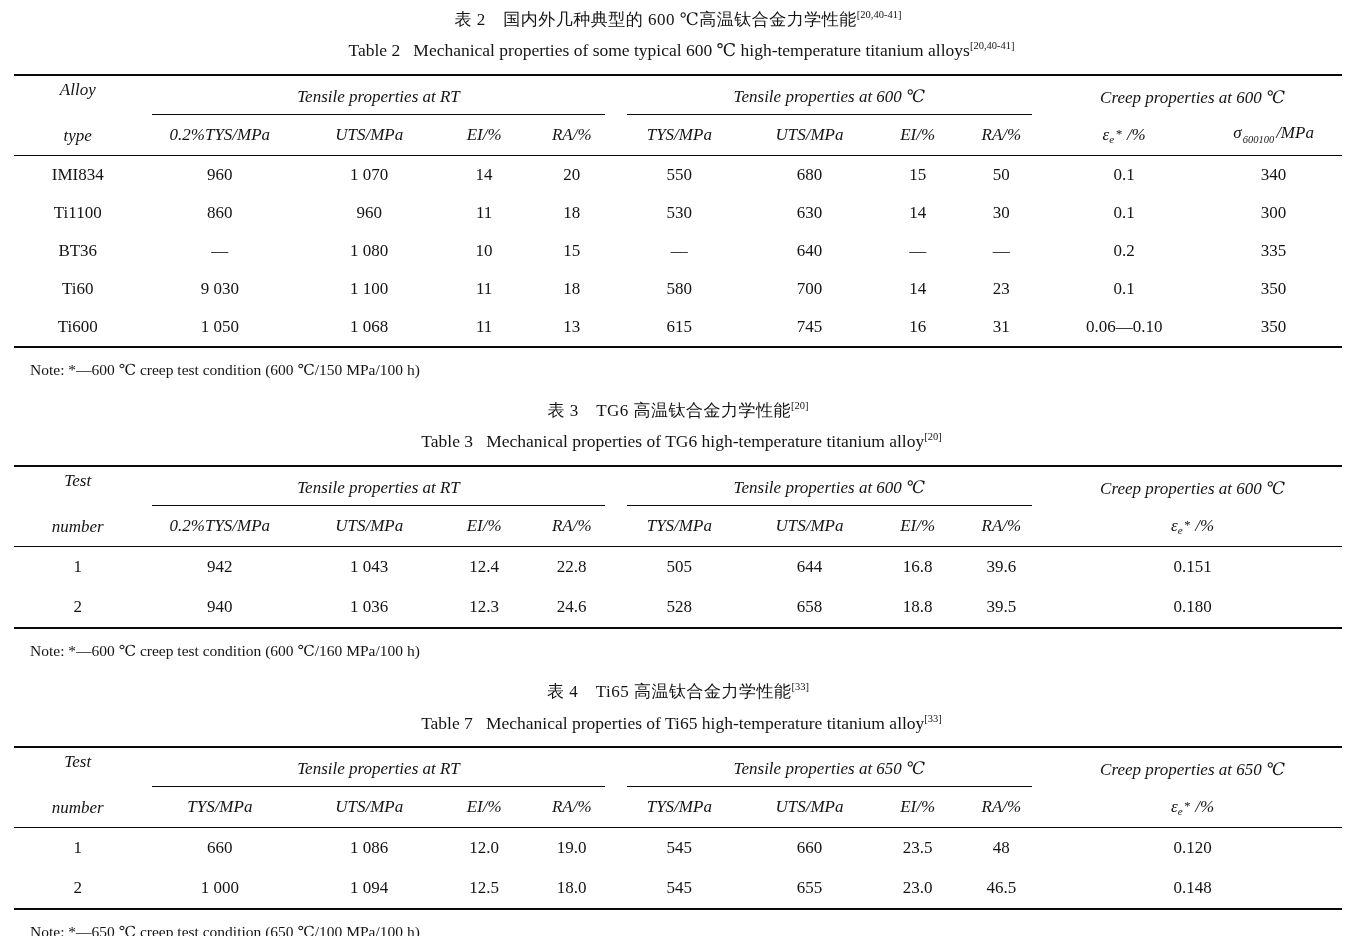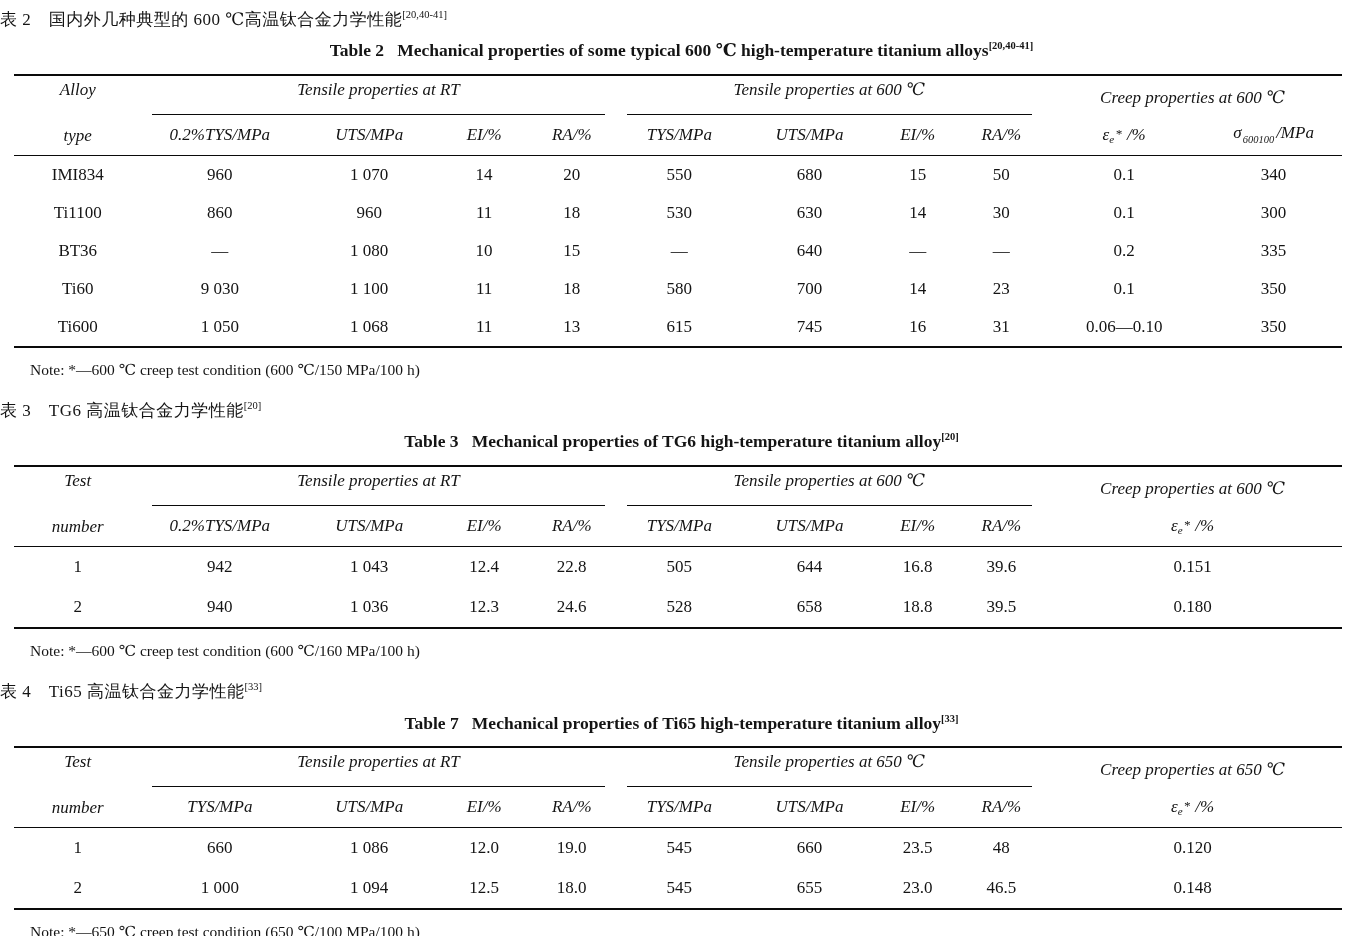--- a/index.html
+++ b/index.html
@@ -3,41 +3,40 @@
 <meta charset="utf-8">
 <style>
   html,body{margin:0;padding:0;background:#ffffff;}
   body{
     width:1356px;height:936px;overflow:hidden;
     font-family:"Liberation Serif","DejaVu Serif",serif;
     color:#141414;
   }
   .page{padding-top:8px;}
   .tcn{
-    text-align:left;font-size:17px;line-height:1.25;margin:0 0 9px 0;
+    text-align:center;font-size:17px;line-height:1.25;margin:0 0 9px 0;
     white-space:pre;letter-spacing:.5px;
   }
   .ten{
     text-align:center;font-size:17.5px;line-height:1.25;margin:0 0 12px 7px;
     white-space:pre;
-    font-weight:bold;
   }
   sup.ref{font-size:10.5px;vertical-align:7px;letter-spacing:0;}
   table{
     width:1328px;margin:0 14px;border-collapse:collapse;table-layout:fixed;
     border-top:2.4px solid #0a0a0a;border-bottom:2.6px solid #0a0a0a;
     font-size:17px;
   }
   th,td{font-weight:normal;text-align:center;padding:0;}
   thead{border-bottom:1.9px solid #0a0a0a;font-style:italic;}
   tr.grow th{height:36px;vertical-align:bottom;}
   tr.srow th{height:38px;vertical-align:middle;margin-top:16px;}
   .gline{
     border-bottom:1.3px solid #0a0a0a;
-    margin:0 11px;padding-bottom:14px;
+    margin:0 11px;padding-bottom:7px;
   }
   .gplain{margin:0 4px;padding-bottom:7px;}
   .stubwrap{
     display:flex;flex-direction:column;justify-content:space-between;
     height:66px;padding:4px 0 9px 0;
   }
   tbody.rows-5 td{height:38px;}
   tbody.rows-2 td{height:40px;}
   sub{font-size:11px;vertical-align:-3px;}
   .star{font-size:13px;vertical-align:2px;padding:0 1px;}

